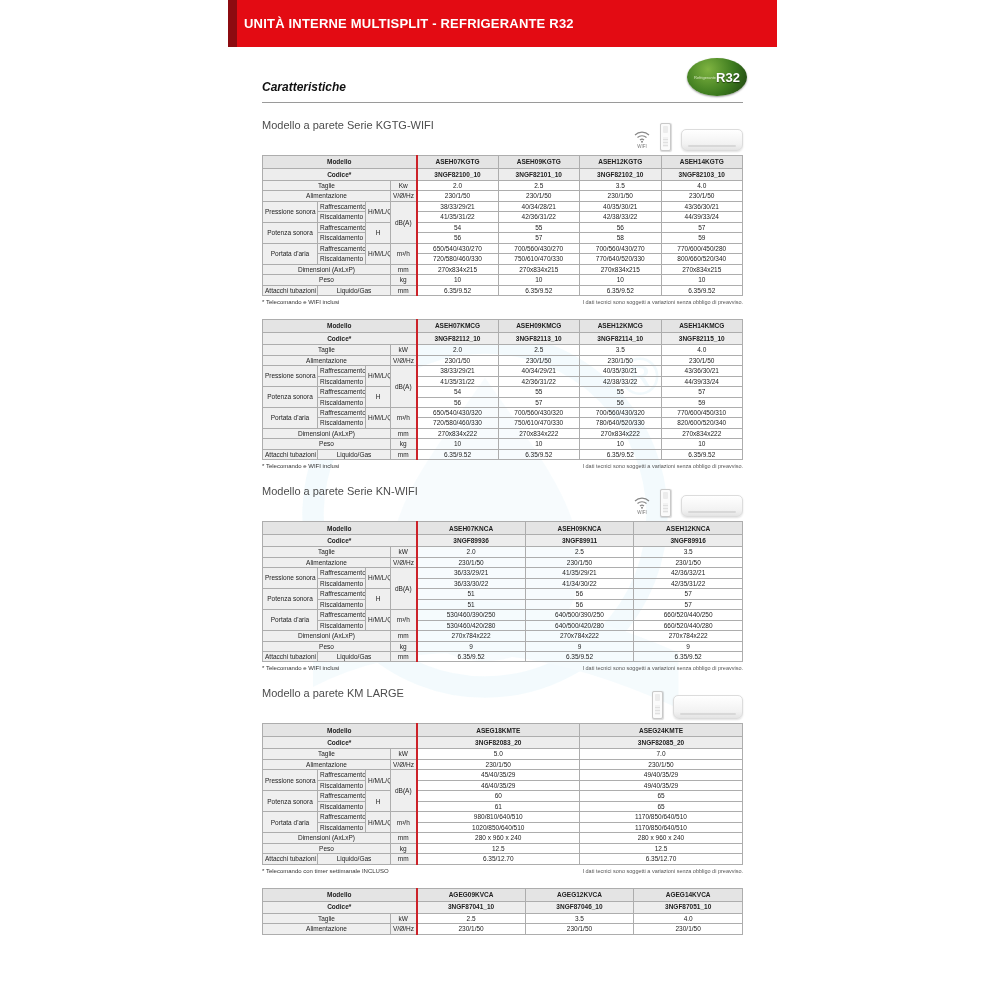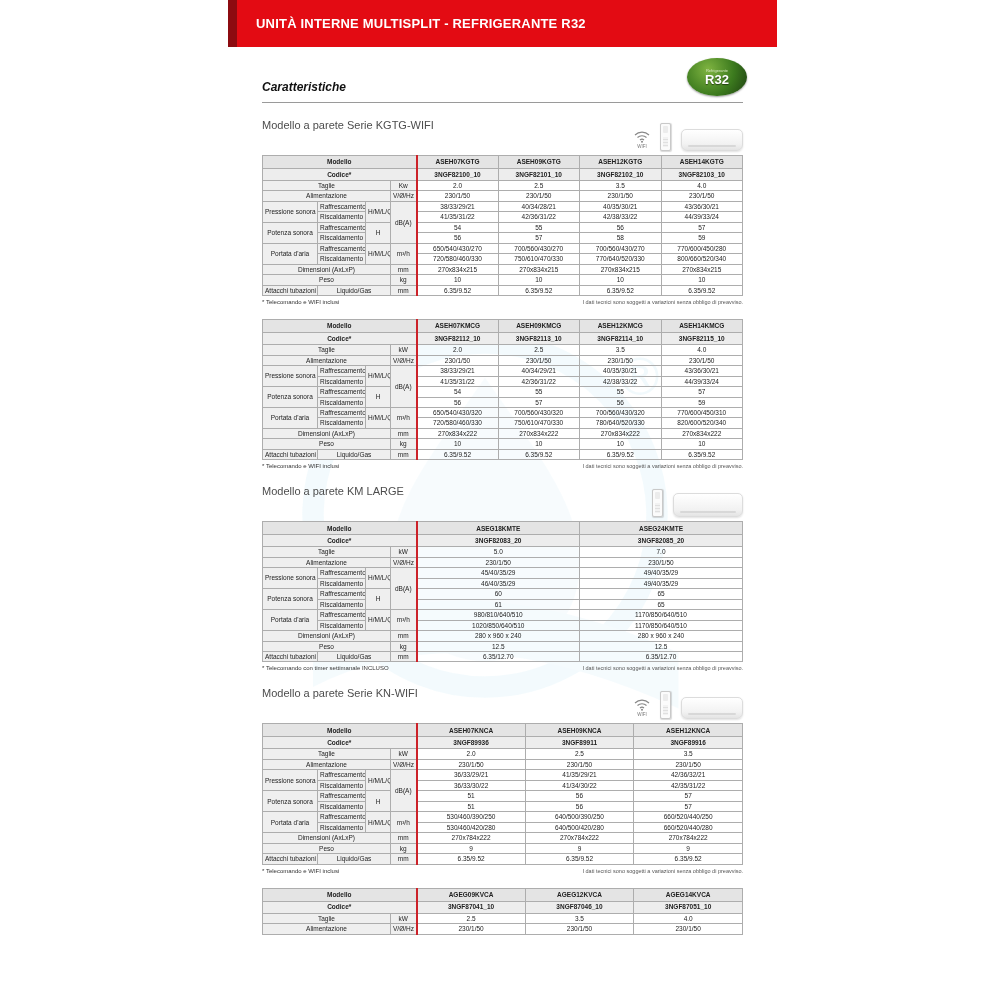--- a/index.html
+++ b/index.html
@@ -7,26 +7,26 @@
   #page { position:relative; width:1000px; height:1000px; background:#fff; overflow:hidden; }
 
   
   #watermark { position:absolute; left:270px; top:300px; opacity:0.14; pointer-events:none; z-index:0; }
 
   #content { position:absolute; left:228px; top:0; width:549px; z-index:1; }
 
   
   .banner { position:relative; height:47px; background:#e30b13; display:flex; align-items:center; }
   .banner-darkstrip { position:absolute; left:0; top:0; width:9px; height:47px; background:#8c0b10; }
-  .banner-title { color:#fff; font-weight:bold; font-size:13px; letter-spacing:0.2px; padding-left:28px; }
+  .banner-title { color:#fff; font-weight:bold; font-size:13px; letter-spacing:0.2px; padding-left:16px; }
 
   
   .r32-badge { position:absolute; right:30px; top:58px; width:60px; height:38px; border-radius:50%;
     background:radial-gradient(circle at 35% 30%, #7fb441 0%, #3c7a1e 55%, #1c3d10 100%);
-    display:flex; flex-direction:column; align-items:center; justify-content:center;
+    display:flex; flex-direction:row; align-items:center; justify-content:center;
     box-shadow:0 1px 2px rgba(0,0,0,0.4); }
   .r32-small { color:#d8e8c0; font-size:4px; line-height:5px; }
   .r32-big { color:#fff; font-weight:bold; font-size:13px; line-height:13px; text-shadow:0 1px 1px rgba(0,0,0,0.5); }
 
   .heading-wrap { margin:33px 34px 0 34px; border-bottom:1px solid #9a9a9a; padding-bottom:8px; }
   .heading { font-size:12px; font-weight:bold; font-style:italic; color:#111; }
 
   
   .section { margin:14px 34px 0 34px; }
   .section-head { display:flex; align-items:flex-end; justify-content:space-between; height:34px; margin-bottom:4px; }
@@ -352,124 +352,20 @@
                 <td class="lblD">mm</td>
                 <td class="redsep">6.35/9.52</td>
                 <td>6.35/9.52</td>
                 <td>6.35/9.52</td>
                 <td>6.35/9.52</td>
               </tr>
             </tbody>
           </table>
           <div class="footrow">
             <div class="footnote-left">* Telecomando e WIFI inclusi</div>
-            <div class="footnote-right">I dati tecnici sono soggetti a variazioni senza obbligo di preavviso.</div>
-          </div>
-        </div>
-        <div class="section">
-          <div class="section-head">
-            <div class="section-title">Modello a parete KM LARGE</div>
-            <div class="section-icons">
-              <div class="remote"></div>
-              <div class="wall-unit large"></div>
-            </div>
-          </div>
-          <table class="spec">
-            <colgroup>
-              <col style="width: 55px;">
-              <col style="width: 48px;">
-              <col style="width: 25px;">
-              <col style="width: 26px;">
-              <col>
-              <col>
-            </colgroup>
-            <tbody>
-              <tr class="hdr">
-                <td class="modello-cell" colspan="4">Modello</td>
-                <td class="model-name redsep">ASEG18KMTE</td>
-                <td class="model-name">ASEG24KMTE</td>
-              </tr>
-              <tr class="hdr2">
-                <td colspan="4">Codice*</td>
-                <td class="code-cell redsep">3NGF82083_20</td>
-                <td class="code-cell">3NGF82085_20</td>
-              </tr>
-              <tr>
-                <td class="lblA" colspan="3">Taglie</td>
-                <td class="lblD">kW</td>
-                <td class="redsep">5.0</td>
-                <td>7.0</td>
-              </tr>
-              <tr>
-                <td class="lblA" colspan="3">Alimentazione</td>
-                <td class="lblD">V/Ø/Hz</td>
-                <td class="redsep">230/1/50</td>
-                <td>230/1/50</td>
-              </tr>
-              <tr>
-                <td class="lblA" rowspan="2">Pressione sonora</td>
-                <td class="lblB">Raffrescamento</td>
-                <td class="lblC" rowspan="2">H/M/L/Q</td>
-                <td class="lblD" rowspan="4">dB(A)</td>
-                <td class="redsep">45/40/35/29</td>
-                <td>49/40/35/29</td>
-              </tr>
-              <tr>
-                <td class="lblB">Riscaldamento</td>
-                <td class="redsep">46/40/35/29</td>
-                <td>49/40/35/29</td>
-              </tr>
-              <tr>
-                <td class="lblA" rowspan="2">Potenza sonora</td>
-                <td class="lblB">Raffrescamento</td>
-                <td class="lblC" rowspan="2">H</td>
-                <td class="redsep">60</td>
-                <td>65</td>
-              </tr>
-              <tr>
-                <td class="lblB">Riscaldamento</td>
-                <td class="redsep">61</td>
-                <td>65</td>
-              </tr>
-              <tr>
-                <td class="lblA" rowspan="2">Portata d'aria</td>
-                <td class="lblB">Raffrescamento</td>
-                <td class="lblC" rowspan="2">H/M/L/Q</td>
-                <td class="lblD" rowspan="2">m³/h</td>
-                <td class="redsep">980/810/640/510</td>
-                <td>1170/850/640/510</td>
-              </tr>
-              <tr>
-                <td class="lblB">Riscaldamento</td>
-                <td class="redsep">1020/850/640/510</td>
-                <td>1170/850/640/510</td>
-              </tr>
-              <tr>
-                <td class="lblA" colspan="3">Dimensioni (AxLxP)</td>
-                <td class="lblD">mm</td>
-                <td class="redsep">280 x 960 x 240</td>
-                <td>280 x 960 x 240</td>
-              </tr>
-              <tr>
-                <td class="lblA" colspan="3">Peso</td>
-                <td class="lblD">kg</td>
-                <td class="redsep">12.5</td>
-                <td>12.5</td>
-              </tr>
-              <tr>
-                <td class="lblA">Attacchi tubazioni</td>
-                <td class="lblB" colspan="2">Liquido/Gas</td>
-                <td class="lblD">mm</td>
-                <td class="redsep">6.35/12.70</td>
-                <td>6.35/12.70</td>
-              </tr>
-            </tbody>
-          </table>
-          <div class="footrow">
-            <div class="footnote-left">* Telecomando con timer settimanale INCLUSO</div>
             <div class="footnote-right">I dati tecnici sono soggetti a variazioni senza obbligo di preavviso.</div>
           </div>
         </div>
         <div class="section">
           <div class="section-head">
             <div class="section-title">Modello a parete Serie KN-WIFI</div>
             <div class="section-icons">
               <div class="wifi-wrap">
                 <svg width="16" height="12" viewBox="0 0 16 12">
                   <path d="M1 4 A10 10 0 0 1 15 4" fill="none" stroke="#888" stroke-width="1.1"></path>
@@ -587,20 +483,124 @@
                 <td>6.35/9.52</td>
               </tr>
             </tbody>
           </table>
           <div class="footrow">
             <div class="footnote-left">* Telecomando e WIFI inclusi</div>
             <div class="footnote-right">I dati tecnici sono soggetti a variazioni senza obbligo di preavviso.</div>
           </div>
         </div>
         <div class="section">
+          <div class="section-head">
+            <div class="section-title">Modello a parete KM LARGE</div>
+            <div class="section-icons">
+              <div class="remote"></div>
+              <div class="wall-unit large"></div>
+            </div>
+          </div>
+          <table class="spec">
+            <colgroup>
+              <col style="width: 55px;">
+              <col style="width: 48px;">
+              <col style="width: 25px;">
+              <col style="width: 26px;">
+              <col>
+              <col>
+            </colgroup>
+            <tbody>
+              <tr class="hdr">
+                <td class="modello-cell" colspan="4">Modello</td>
+                <td class="model-name redsep">ASEG18KMTE</td>
+                <td class="model-name">ASEG24KMTE</td>
+              </tr>
+              <tr class="hdr2">
+                <td colspan="4">Codice*</td>
+                <td class="code-cell redsep">3NGF82083_20</td>
+                <td class="code-cell">3NGF82085_20</td>
+              </tr>
+              <tr>
+                <td class="lblA" colspan="3">Taglie</td>
+                <td class="lblD">kW</td>
+                <td class="redsep">5.0</td>
+                <td>7.0</td>
+              </tr>
+              <tr>
+                <td class="lblA" colspan="3">Alimentazione</td>
+                <td class="lblD">V/Ø/Hz</td>
+                <td class="redsep">230/1/50</td>
+                <td>230/1/50</td>
+              </tr>
+              <tr>
+                <td class="lblA" rowspan="2">Pressione sonora</td>
+                <td class="lblB">Raffrescamento</td>
+                <td class="lblC" rowspan="2">H/M/L/Q</td>
+                <td class="lblD" rowspan="4">dB(A)</td>
+                <td class="redsep">45/40/35/29</td>
+                <td>49/40/35/29</td>
+              </tr>
+              <tr>
+                <td class="lblB">Riscaldamento</td>
+                <td class="redsep">46/40/35/29</td>
+                <td>49/40/35/29</td>
+              </tr>
+              <tr>
+                <td class="lblA" rowspan="2">Potenza sonora</td>
+                <td class="lblB">Raffrescamento</td>
+                <td class="lblC" rowspan="2">H</td>
+                <td class="redsep">60</td>
+                <td>65</td>
+              </tr>
+              <tr>
+                <td class="lblB">Riscaldamento</td>
+                <td class="redsep">61</td>
+                <td>65</td>
+              </tr>
+              <tr>
+                <td class="lblA" rowspan="2">Portata d'aria</td>
+                <td class="lblB">Raffrescamento</td>
+                <td class="lblC" rowspan="2">H/M/L/Q</td>
+                <td class="lblD" rowspan="2">m³/h</td>
+                <td class="redsep">980/810/640/510</td>
+                <td>1170/850/640/510</td>
+              </tr>
+              <tr>
+                <td class="lblB">Riscaldamento</td>
+                <td class="redsep">1020/850/640/510</td>
+                <td>1170/850/640/510</td>
+              </tr>
+              <tr>
+                <td class="lblA" colspan="3">Dimensioni (AxLxP)</td>
+                <td class="lblD">mm</td>
+                <td class="redsep">280 x 960 x 240</td>
+                <td>280 x 960 x 240</td>
+              </tr>
+              <tr>
+                <td class="lblA" colspan="3">Peso</td>
+                <td class="lblD">kg</td>
+                <td class="redsep">12.5</td>
+                <td>12.5</td>
+              </tr>
+              <tr>
+                <td class="lblA">Attacchi tubazioni</td>
+                <td class="lblB" colspan="2">Liquido/Gas</td>
+                <td class="lblD">mm</td>
+                <td class="redsep">6.35/12.70</td>
+                <td>6.35/12.70</td>
+              </tr>
+            </tbody>
+          </table>
+          <div class="footrow">
+            <div class="footnote-left">* Telecomando con timer settimanale INCLUSO</div>
+            <div class="footnote-right">I dati tecnici sono soggetti a variazioni senza obbligo di preavviso.</div>
+          </div>
+        </div>
+        <div class="section">
           <table class="spec">
             <colgroup>
               <col style="width: 55px;">
               <col style="width: 48px;">
               <col style="width: 25px;">
               <col style="width: 26px;">
               <col>
               <col>
               <col>
             </colgroup>

